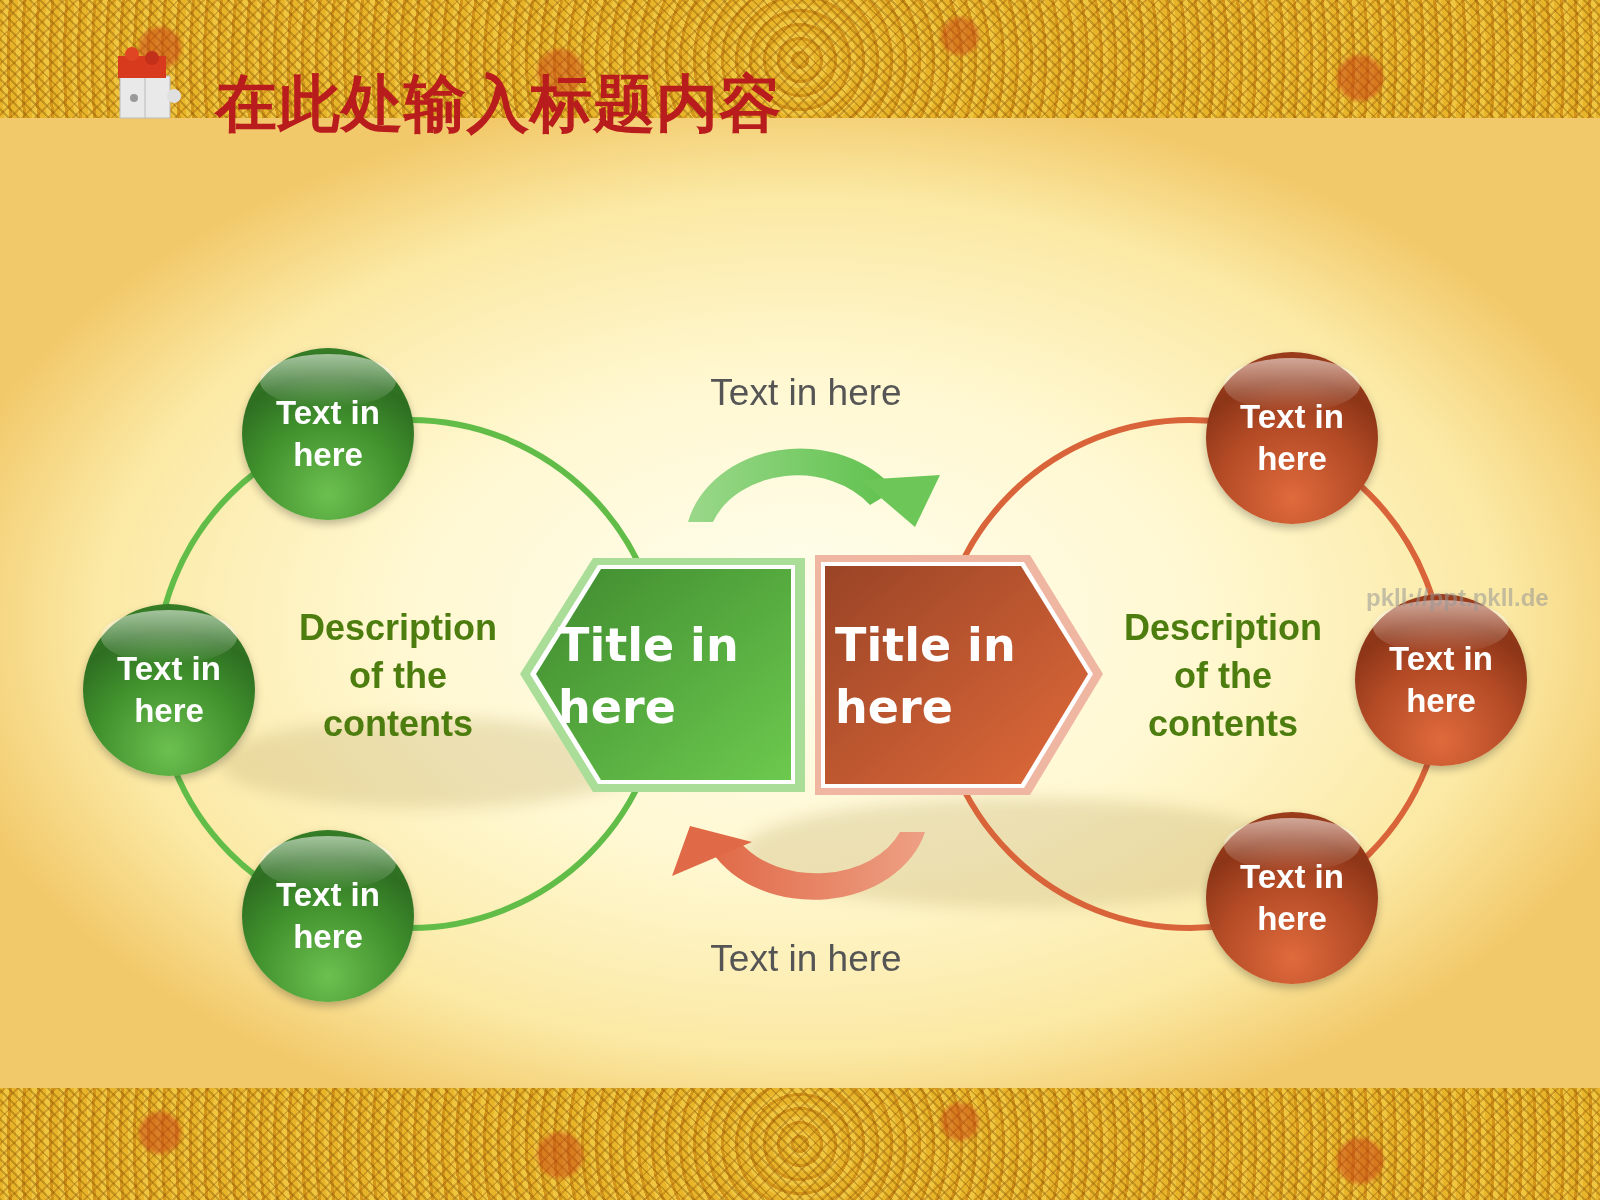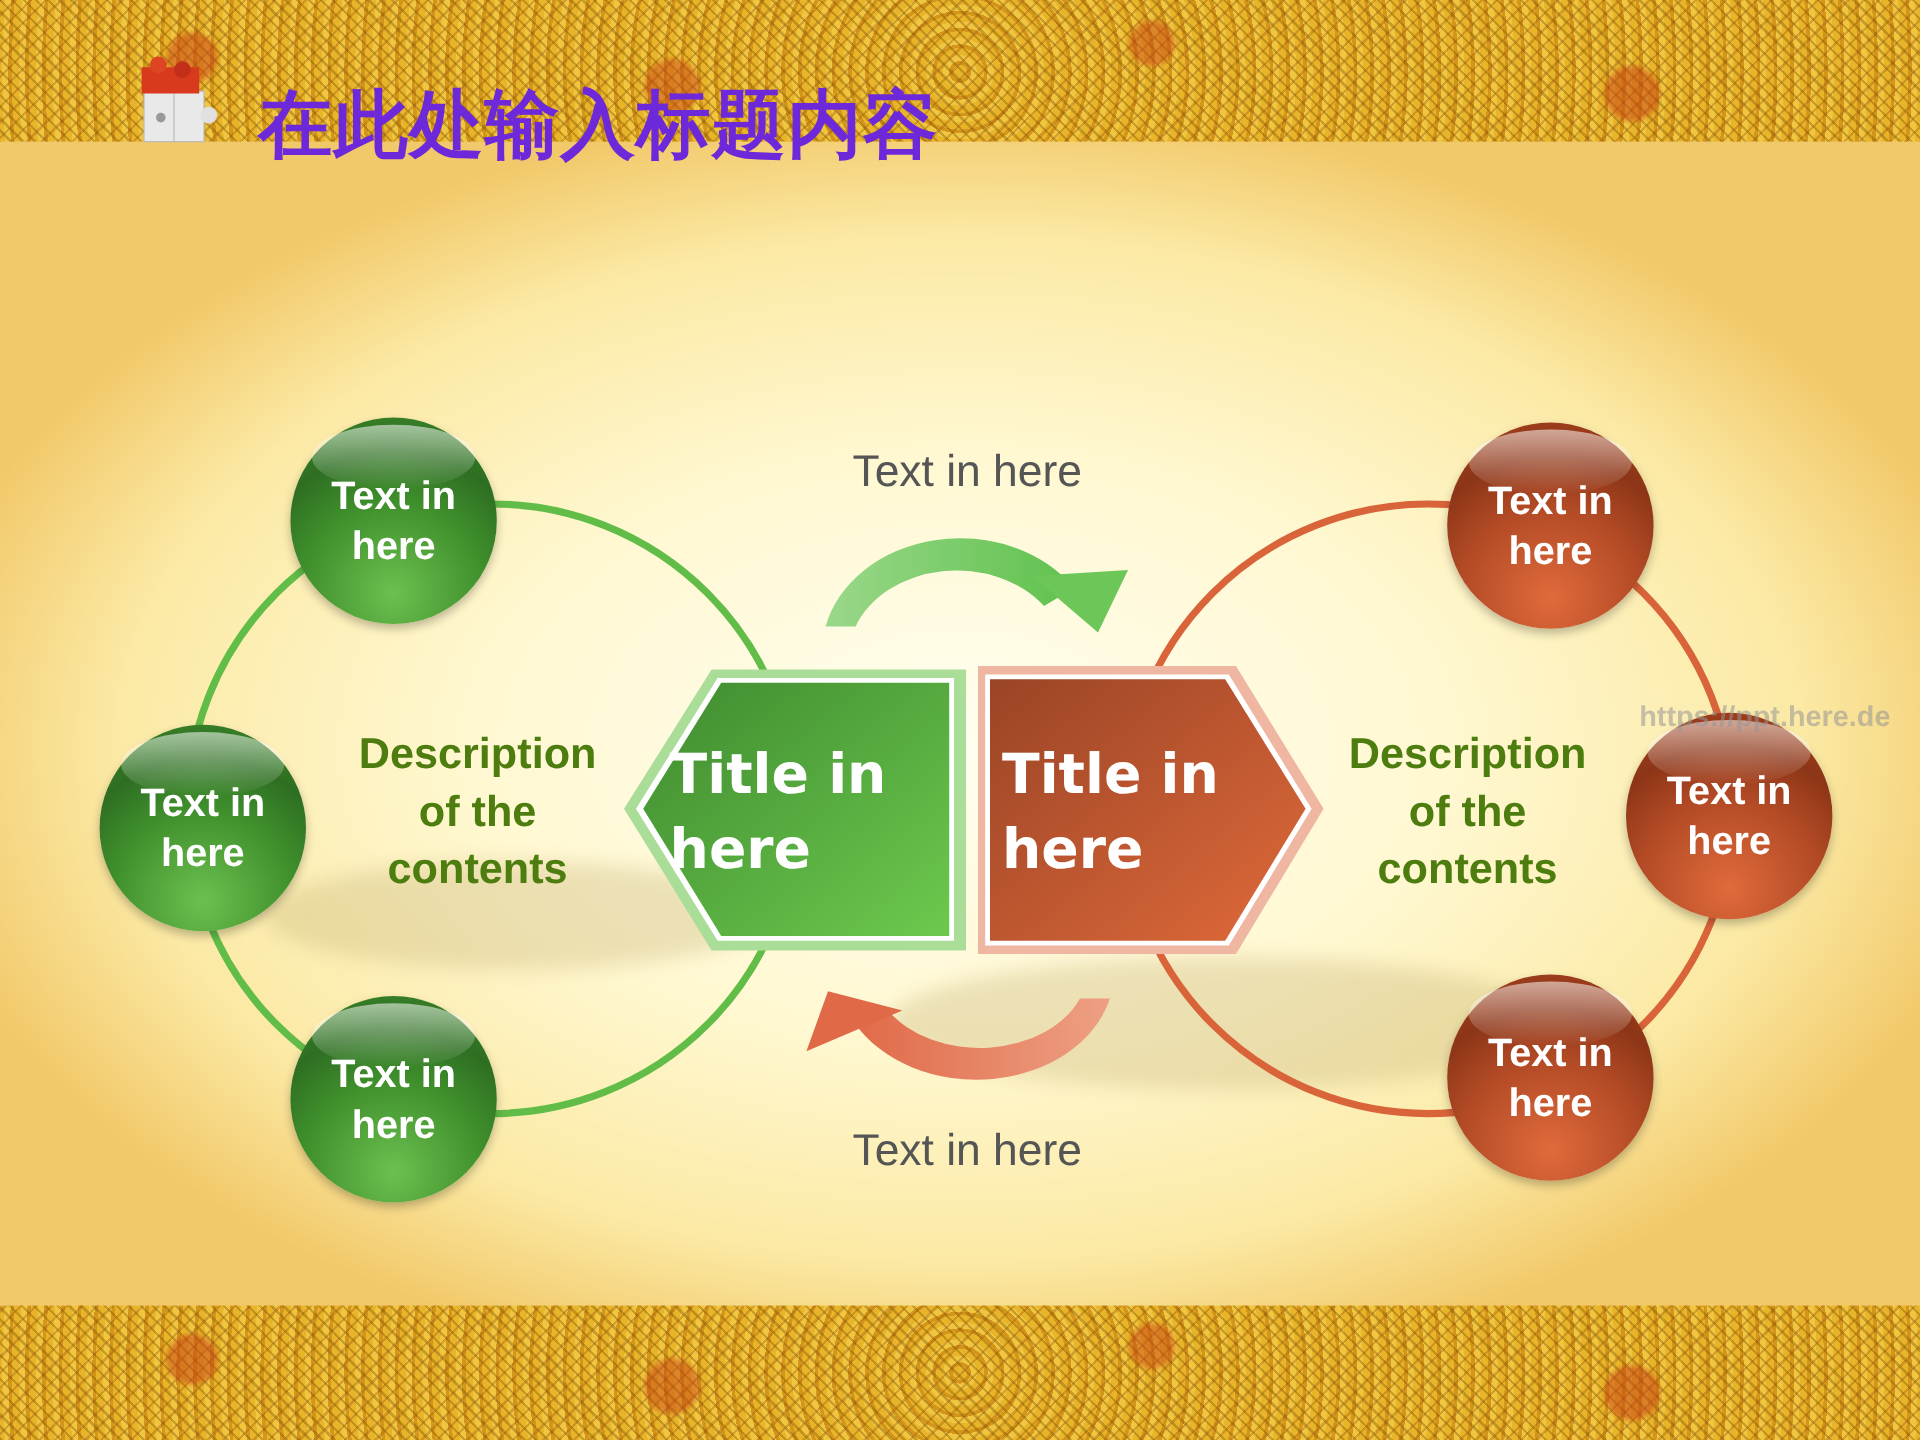--- a/index.html
+++ b/index.html
@@ -16,21 +16,21 @@
       repeating-radial-gradient(circle at 50% 50%, #e8b52a 0 6px, #d4951b 6px 9px, #f0c640 9px 14px);
   }
   .band.top { top:0; height:120px; }
   .band.bottom { top:1088px; height:112px; }
   .parchment { position:absolute; left:0; top:118px; width:1600px; height:972px;
     background:
       radial-gradient(ellipse 55% 55% at 50% 52%, #fffef0 0%, #fff8d2 45%, #fbe9a4 80%, #f2c96a 100%);
   }
   .mountain { position:absolute; border-radius:50%; filter:blur(8px); background:rgba(200,180,120,.35); }
   .title { position:absolute; left:215px; top:62px; font-size:62px; font-weight:900;
-    color:#6d28d9; letter-spacing:1px; font-family:"DejaVu Sans", sans-serif; }
+    color:#b91c1c; letter-spacing:1px; font-family:"DejaVu Sans", sans-serif; }
   .puzzle { position:absolute; left:112px; top:46px; width:70px; height:78px; }
   .watermark { position:absolute; left:1366px; top:584px; font-size:24px; font-weight:bold;
     color:rgba(150,150,150,.55); }
   svg.lines { position:absolute; left:0; top:0; }
   .ball { position:absolute; width:172px; height:172px; border-radius:50%;
     display:flex; align-items:center; justify-content:center; text-align:center;
     color:#fff; font-weight:bold; font-size:33px; line-height:42px;
     box-shadow: 0 4px 8px rgba(0,0,0,.25); }
   .ball::before { content:""; position:absolute; left:18px; top:6px; width:136px; height:54px;
     border-radius:50%; background:linear-gradient(to bottom, rgba(255,255,255,.55), rgba(255,255,255,0)); }
@@ -135,13 +135,13 @@
 <div class="ball red" style="left:1206px;top:352px;">
   <span style="width:120px;">Text in here</span>
 </div>
 <div class="ball red" style="left:1355px;top:594px;">
   <span style="width:120px;">Text in here</span>
 </div>
 <div class="ball red" style="left:1206px;top:812px;">
   <span style="width:120px;">Text in here</span>
 </div>
 
-<div class="watermark">https://ppt.here.de</div>
+<div class="watermark">pkll://ppt.pkll.de</div>
 
 </body></html>

